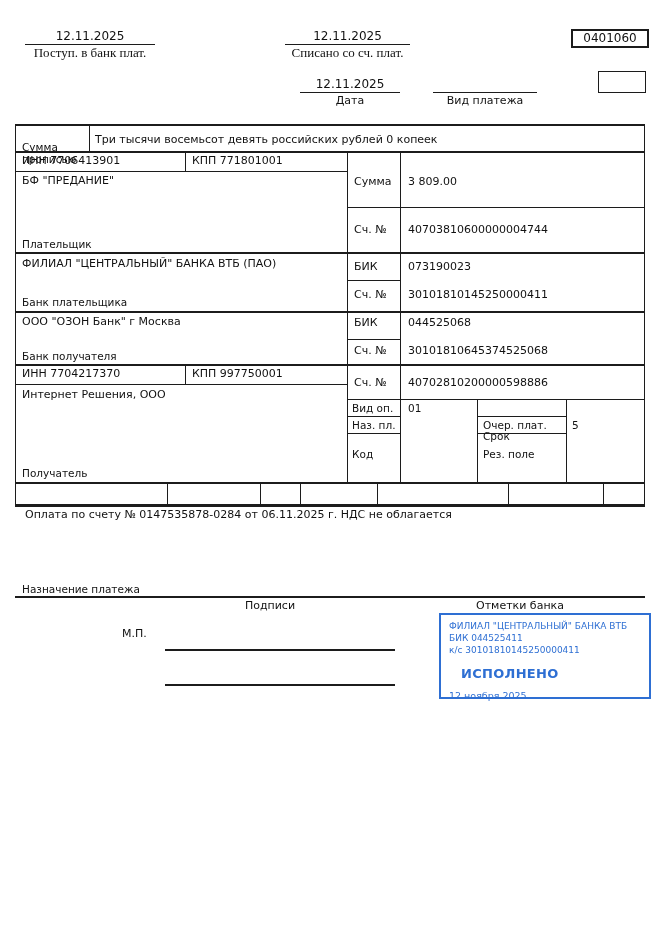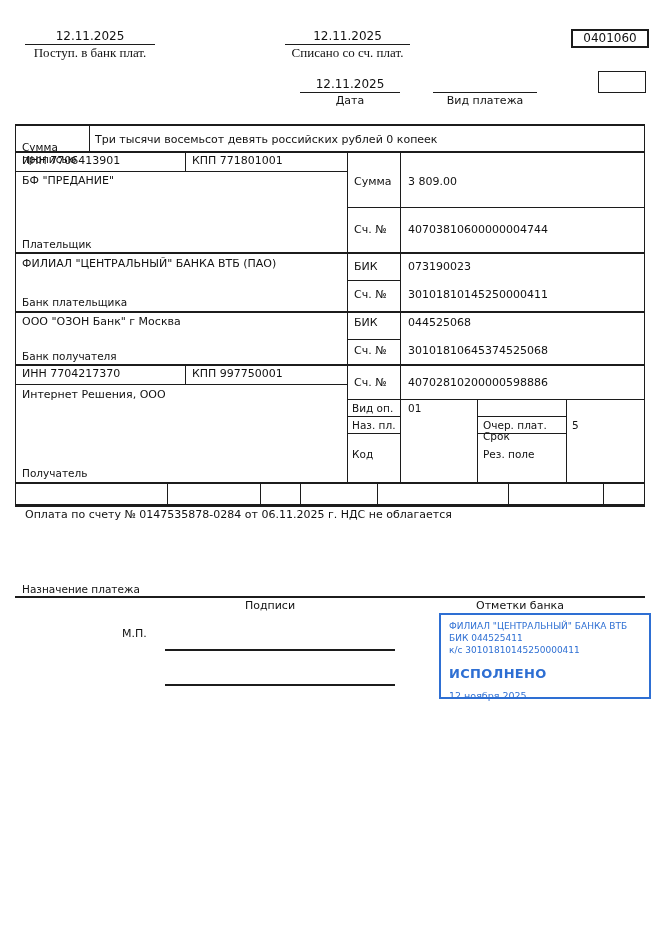--- a/index.html
+++ b/index.html
@@ -14,21 +14,21 @@
   .ctr { text-align:center; }
   .b { font-weight:bold; }
   .hl, .vl { position:absolute; background:#1c1c1c; }
   .box { position:absolute; box-sizing:border-box; border:2px solid #1c1c1c; }
   .title-num { font-weight:normal; margin-left:5px; }
   .stamp {
     position:absolute; left:439px; top:613px; width:212px; height:86px;
     box-sizing:border-box; border:2px solid #2e6fd3; color:#2e6fd3;
     padding:5px 8px; font-size:9px; line-height:1.35;
   }
-  .stamp .status { font-weight:bold; font-size:13px; margin-top:9px; letter-spacing:.3px; }
+  .stamp .status { font-weight:bold; font-size:13px; margin-top:9px; letter-spacing:.3px;margin-left:12px; }
   .stamp .sdate { margin-top:7px; font-size:9.5px; }
   .wrap { white-space:normal; }
 </style>
 </head>
 <body>
 
 <div class="page">
 
   <div class="t ctr" style="left:25px;top:30px;width:130px;font-size:12px;">12.11.2025</div>
   <div class="hl" style="left:25px;top:44px;width:130px;height:1px;"></div>

